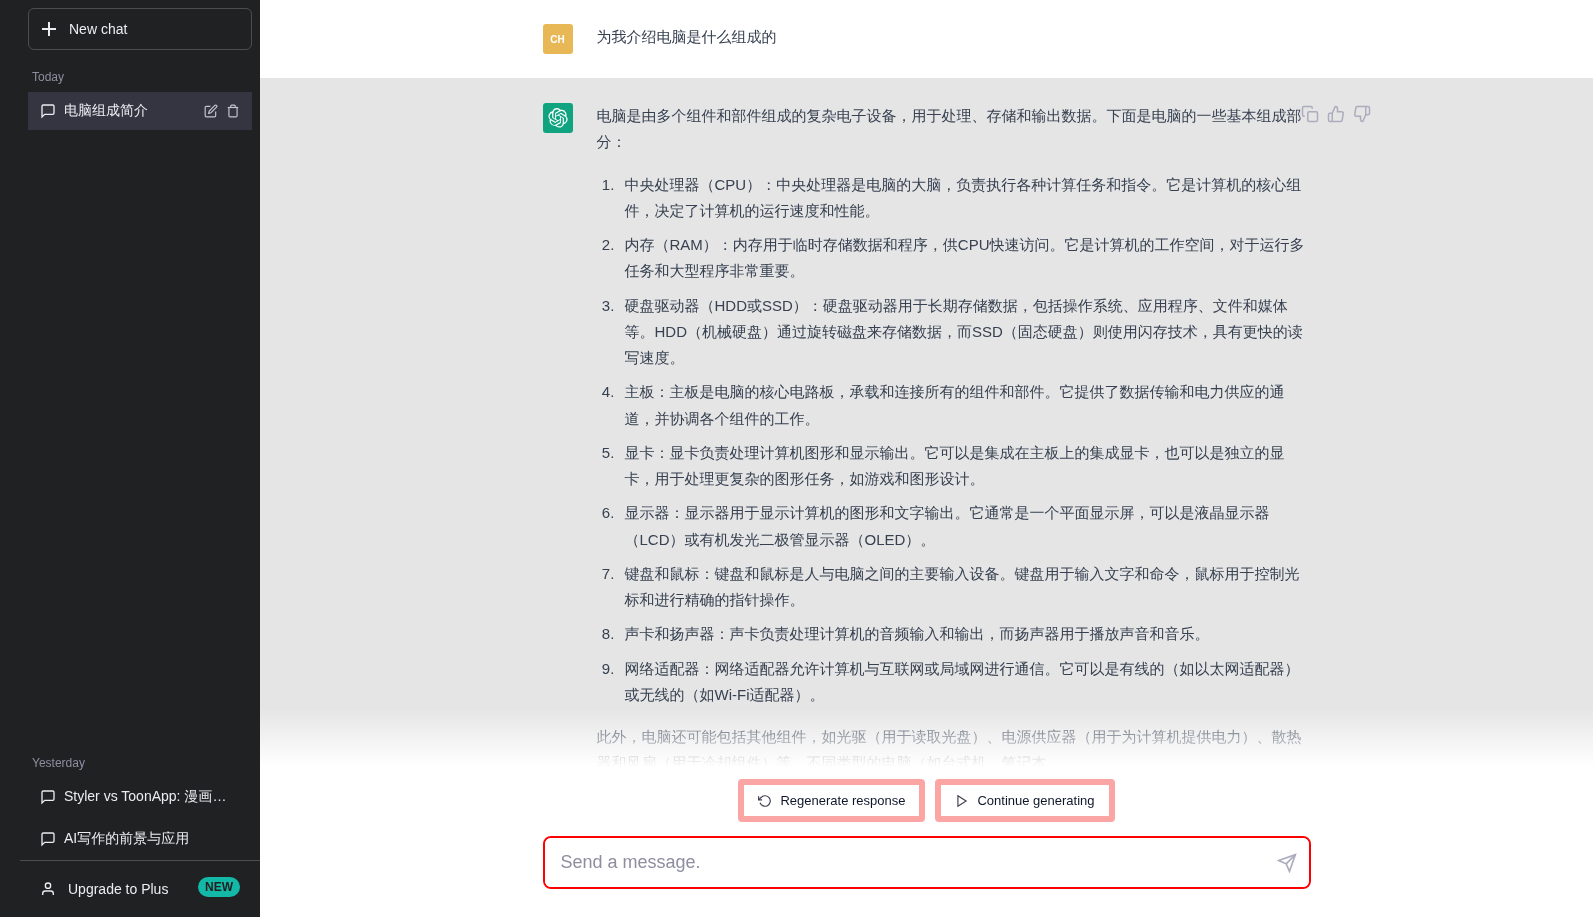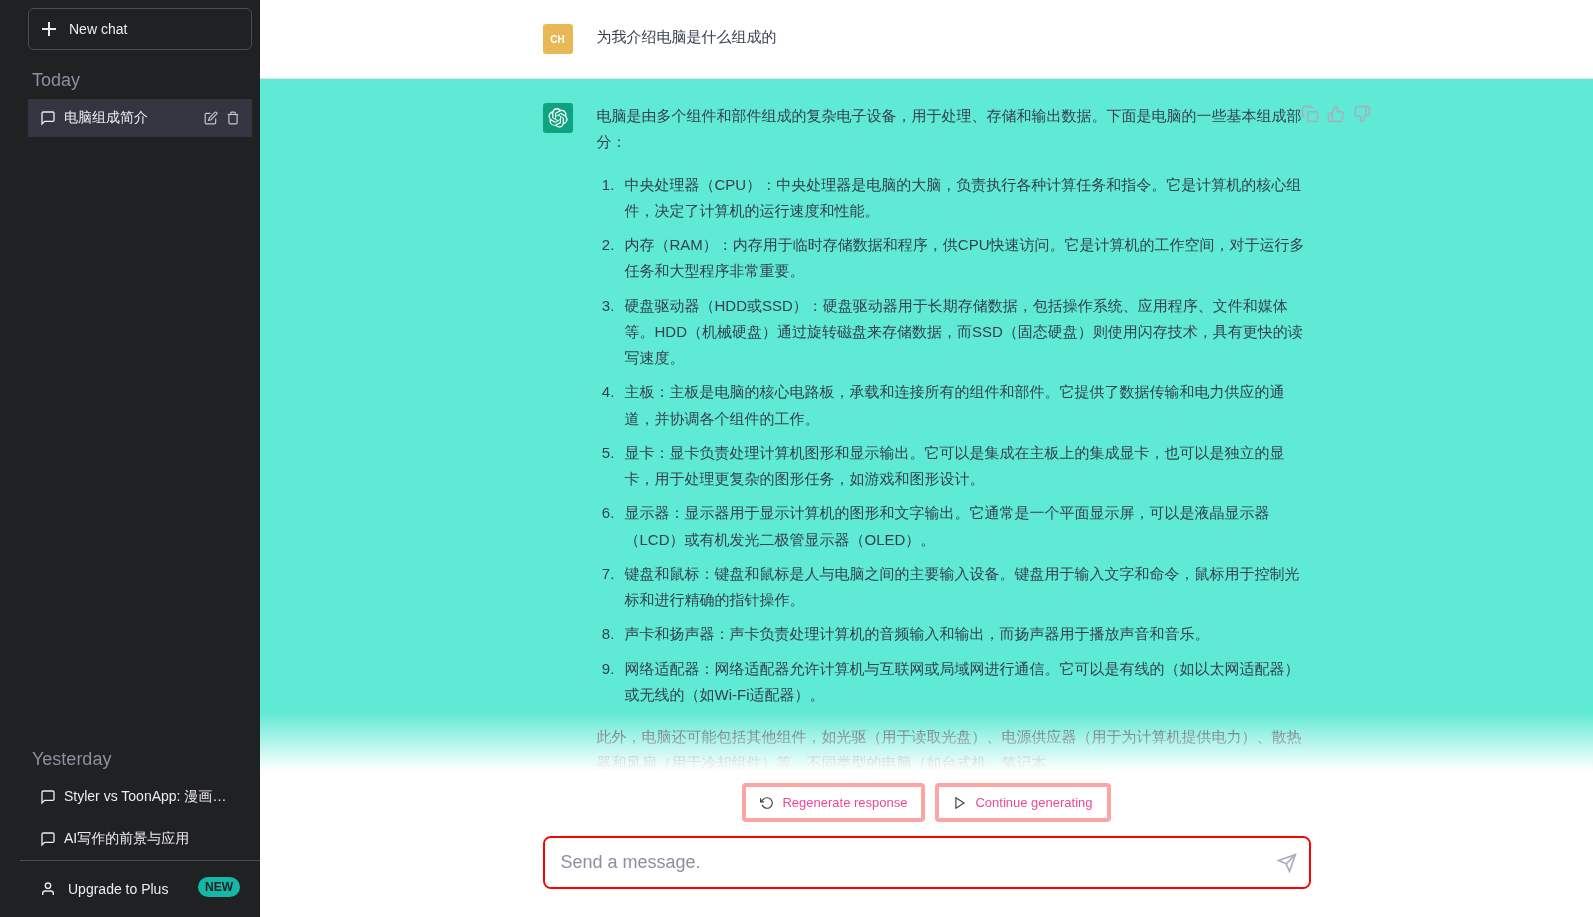--- a/index.html
+++ b/index.html
@@ -7,58 +7,58 @@
     
     
     .sidebar { width: 260px; background: #202123; color: #ececf1; display: flex; flex-direction: column; height: 100vh; padding-left: 20px; }
     .new-chat-btn { margin: 8px; padding: 12px; border: 1px solid #4d4d4f; border-radius: 6px; display: flex; align-items: center; gap: 12px; cursor: pointer; font-size: 14px; }
     .plus-icon { width: 16px; height: 16px; position: relative; }
     .plus-icon::before, .plus-icon::after { content: ''; position: absolute; background: #ececf1; }
     .plus-icon::before { width: 2px; height: 14px; left: 7px; top: 1px; }
     .plus-icon::after { width: 14px; height: 2px; left: 1px; top: 7px; }
     
     .sidebar-scroll { flex: 1; overflow-y: auto; display: flex; flex-direction: column; }
-    .section-label { font-size: 18px; color: #8e8ea0; padding: 12px 12px 6px; }
+    .section-label { font-size: 12px; color: #8e8ea0; padding: 12px 12px 6px; }
     .conv-item { margin: 2px 8px; padding: 10px 12px; border-radius: 0; display: flex; align-items: center; gap: 8px; font-size: 14px; cursor: pointer; position: relative; color: #ececf1; }
     .conv-item.active { background: #343541; }
     .conv-item .title { flex: 1; white-space: nowrap; overflow: hidden; text-overflow: ellipsis; }
     .conv-item .actions { display: flex; gap: 8px; }
     .chat-icon { width: 16px; height: 16px; }
     .mini-icon { width: 14px; height: 14px; stroke: #c5c5d2; cursor: pointer; }
     
     .spacer-fill { flex: 1; }
     
     .sidebar-bottom { border-top: 1px solid #4d4d4f; padding-bottom: 4px; }
     .upgrade-row { margin: 4px 8px; padding: 12px; display: flex; align-items: flex-end; gap: 12px; cursor: pointer; font-size: 14px; }
     .person-icon { width: 16px; height: 16px; }
     .new-badge { background: #14b8a6; color: #202123; font-size: 12px; font-weight: 700; padding: 3px 7px; border-radius: 10px; margin-left: auto; }
     
     
     .main { flex: 1; display: flex; flex-direction: column; background: #ffffff; height: 100vh; }
     .chat-scroll { flex: 1; overflow-y: auto; }
     .msg-row { display: flex; justify-content: center; padding: 24px 32px; }
-    .msg-row.assistant { background: #5eead4; border-top: 1px solid #e5e5e5; border-bottom: 1px solid #e5e5e5; }
+    .msg-row.assistant { background: #e5e5e5; border-top: 1px solid #e5e5e5; border-bottom: 1px solid #e5e5e5; }
     .msg-inner { max-width: 768px; width: 100%; display: flex; gap: 24px; position: relative; }
     .avatar { width: 30px; height: 30px; border-radius: 3px; flex-shrink: 0; display: flex; align-items: center; justify-content: center; font-size: 12px; font-weight: 600; color: #fff; }
     .avatar.user { background: #e7b855; font-size: 10px; }
     .avatar.bot { background: #10a37f; }
     .avatar.bot svg { width: 20px; height: 20px; }
     .msg-content { flex: 1; color: #374151; font-size: 15px; line-height: 1.75; }
     .msg-content p { margin-bottom: 16px; }
     .msg-content ol { padding-left: 22px; margin-bottom: 16px; }
     .msg-content li { margin-bottom: 8px; padding-left: 6px; }
     .msg-actions { position: absolute; right: -60px; top: 2px; display: flex; gap: 8px; }
     .act-btn { width: 18px; height: 18px; cursor: pointer; }
     .act-btn svg { stroke: #acacbe; fill: none; stroke-width: 2; }
     
     
     .footer { padding: 12px 20px 28px; display: flex; flex-direction: column; align-items: center; position: relative; }
     .footer::before { content: ''; position: absolute; top: -60px; left: 0; right: 0; height: 60px; background: linear-gradient(to bottom, transparent, #fff); pointer-events: none; }
     .footer-btns { display: flex; gap: 10px; margin-bottom: 14px; }
-    .footer-btn { padding: 8px 14px; border: 4px solid #fca5a5; border-radius: 4px; background: #fff; font-size: 13px; color: #ec4899; display: flex; align-items: center; gap: 8px; cursor: pointer; }
+    .footer-btn { padding: 8px 14px; border: 6px solid #fca5a5; border-radius: 4px; background: #fff; font-size: 13px; color: #0f172a; display: flex; align-items: center; gap: 8px; cursor: pointer; }
     .footer-btn svg { width: 14px; height: 14px; stroke: #40414f; fill: none; }
     .input-wrap { width: 100%; max-width: 768px; position: relative; border: 2.5px solid #ff0000; border-radius: 8px; }
     .msg-input { width: 100%; padding: 14px 48px 14px 16px; border: none; outline: none; font-size: 18px; color: #374151; border-radius: 6px; resize: none; font-family: inherit; }
     .msg-input::placeholder { color: #8e8ea0; }
     .send-btn { position: absolute; right: 12px; top: 50%; transform: translateY(-50%); width: 20px; height: 20px; cursor: pointer; }
     .send-btn svg { stroke: #acacbe; fill: none; }
   </style>
 </head>
 <body>
 

